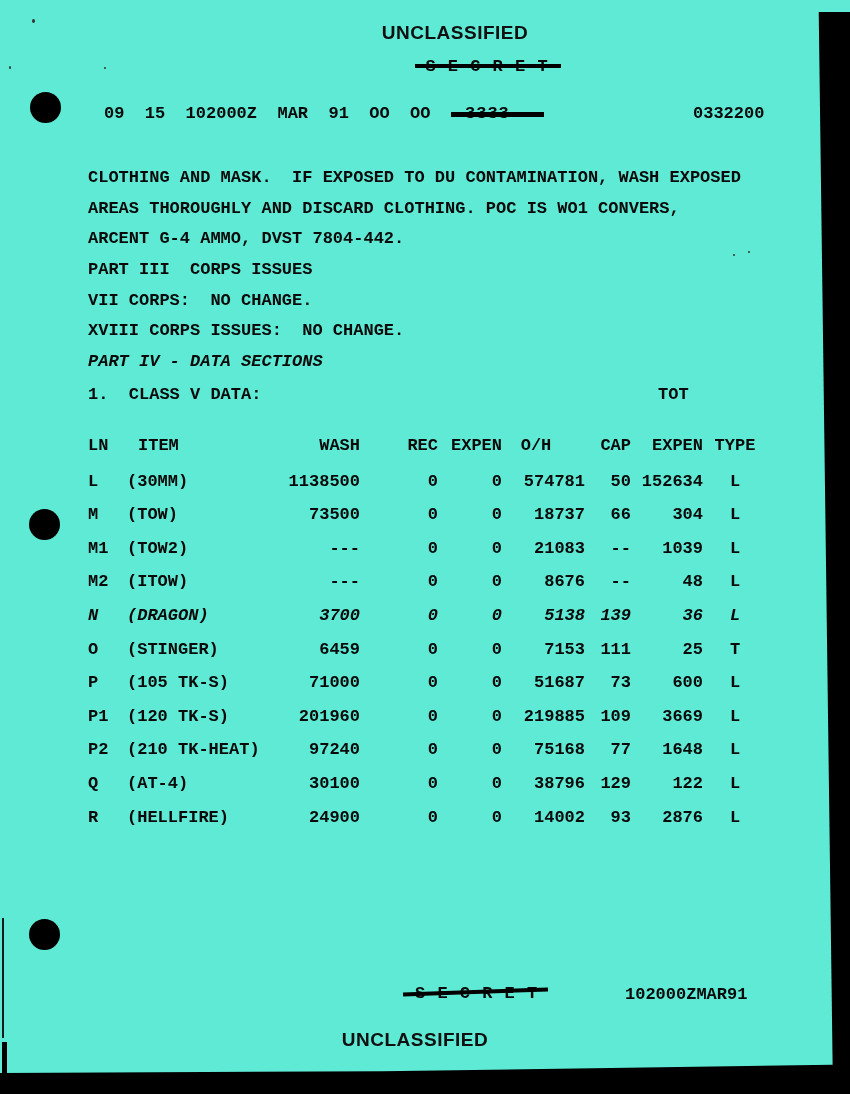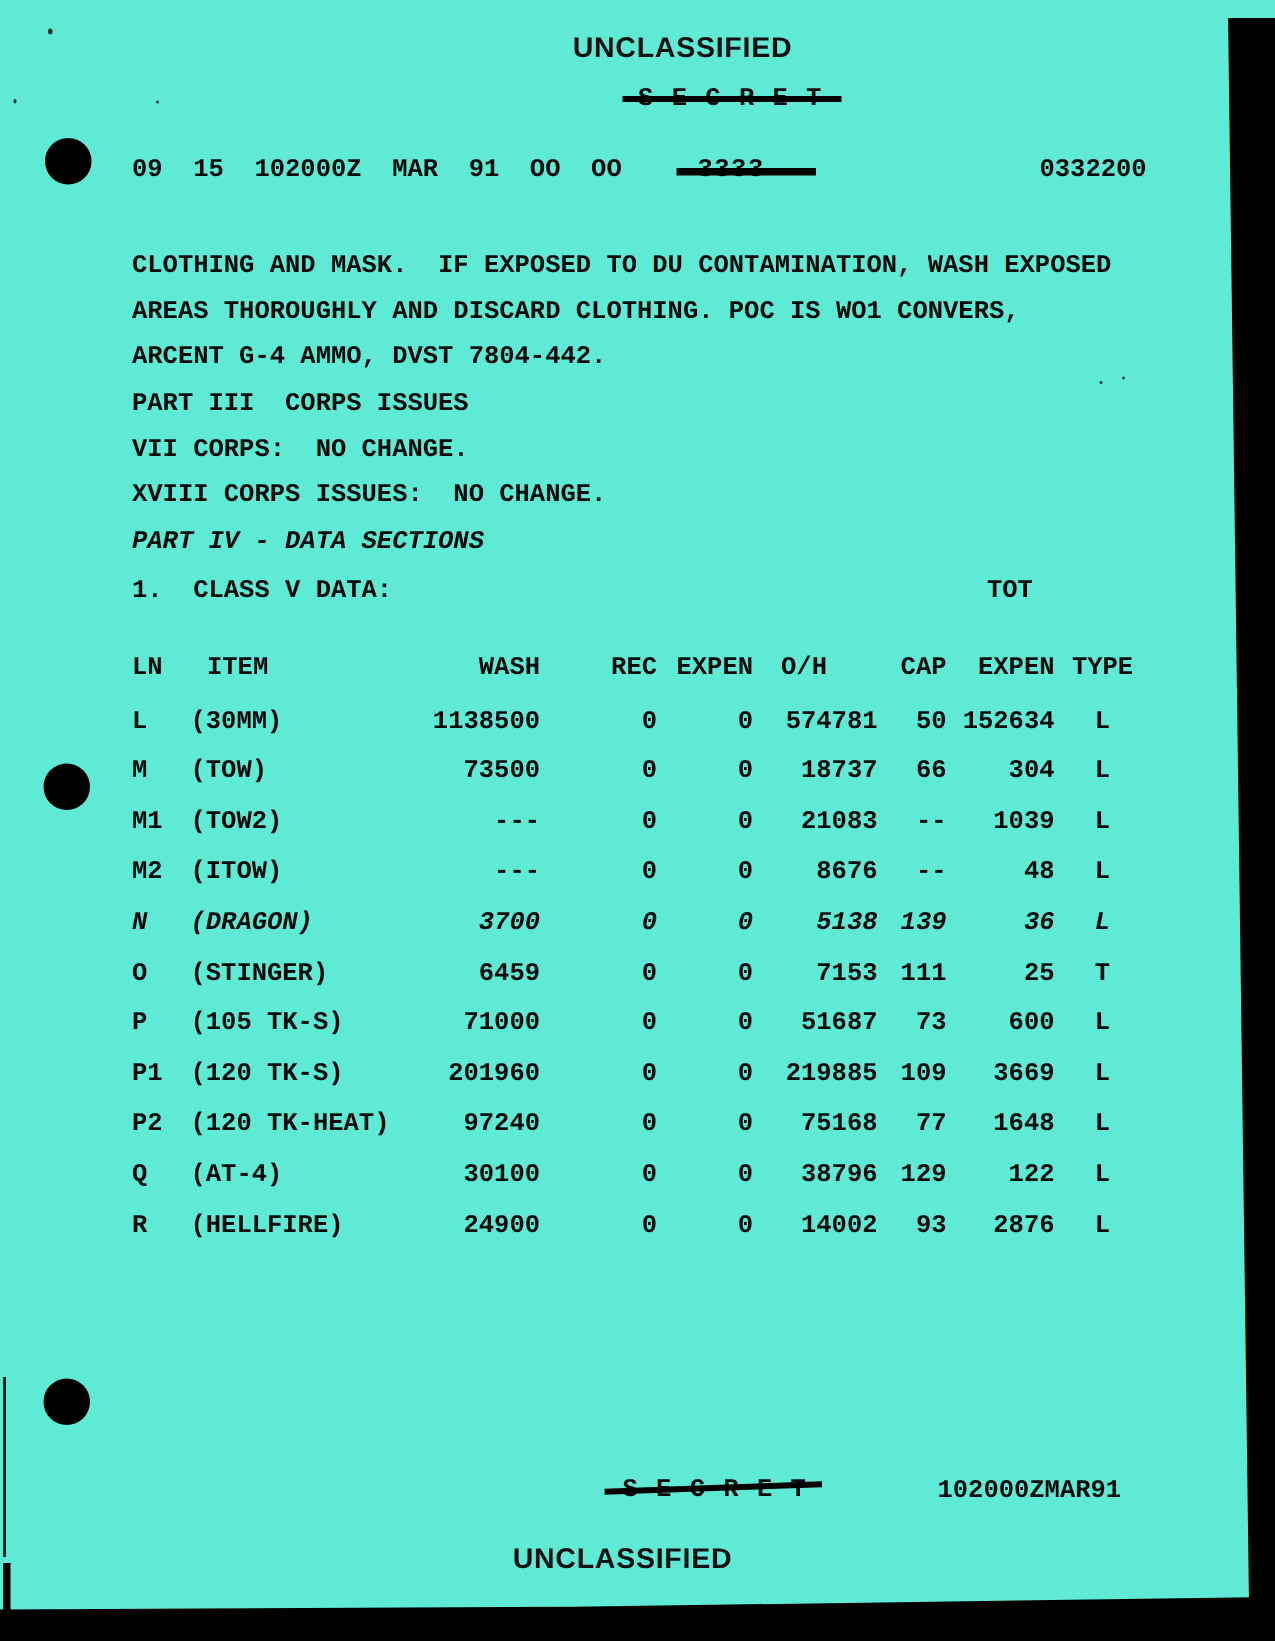--- a/index.html
+++ b/index.html
@@ -26,21 +26,21 @@
 
   .secret-wrap-top{top:57px;left:0;width:100%;text-align:center;transform:translateX(62px);}
   .secret-wrap-bottom{top:984px;left:415px;}
   .struck{position:relative;display:inline-block;letter-spacing:1px;}
   .struck::after{
     content:"";position:absolute;left:-10px;right:-12px;top:38%;height:4px;background:#000;
   }
   .secret-wrap-bottom .struck::after{transform:rotate(-2deg);left:-12px;right:-10px;top:34%;}
 
   
-  .dtg-line{top:104px;left:88px;}
+  .dtg-line{top:104px;left:104px;}
   .struck-code{position:absolute;left:465px;top:104px;letter-spacing:1px;}
   .struck-code::after{
     content:"";position:absolute;left:-14px;right:-34px;top:42%;height:5px;background:#000;
   }
   .doc-number{position:absolute;left:693px;top:104px;}
 
   
   .body-lines{top:163px;left:88px;width:700px;}
   .body-lines .mono-line{line-height:30.7px;height:30.7px;}
 
@@ -230,21 +230,21 @@
           <span class="c-right">0</span>
           <span class="c-right">0</span>
           <span class="c-right">219885</span>
           <span class="c-right">109</span>
           <span class="c-right">3669</span>
           <span class="c-center">L</span>
         </div>
 
         <div class="trow">
           <span class="c-left">P2</span>
-          <span class="c-left">(120 TK-HEAT)</span>
+          <span class="c-left">(210 TK-HEAT)</span>
           <span class="c-right">97240</span>
           <span class="c-right">0</span>
           <span class="c-right">0</span>
           <span class="c-right">75168</span>
           <span class="c-right">77</span>
           <span class="c-right">1648</span>
           <span class="c-center">L</span>
         </div>
 
         <div class="trow">

